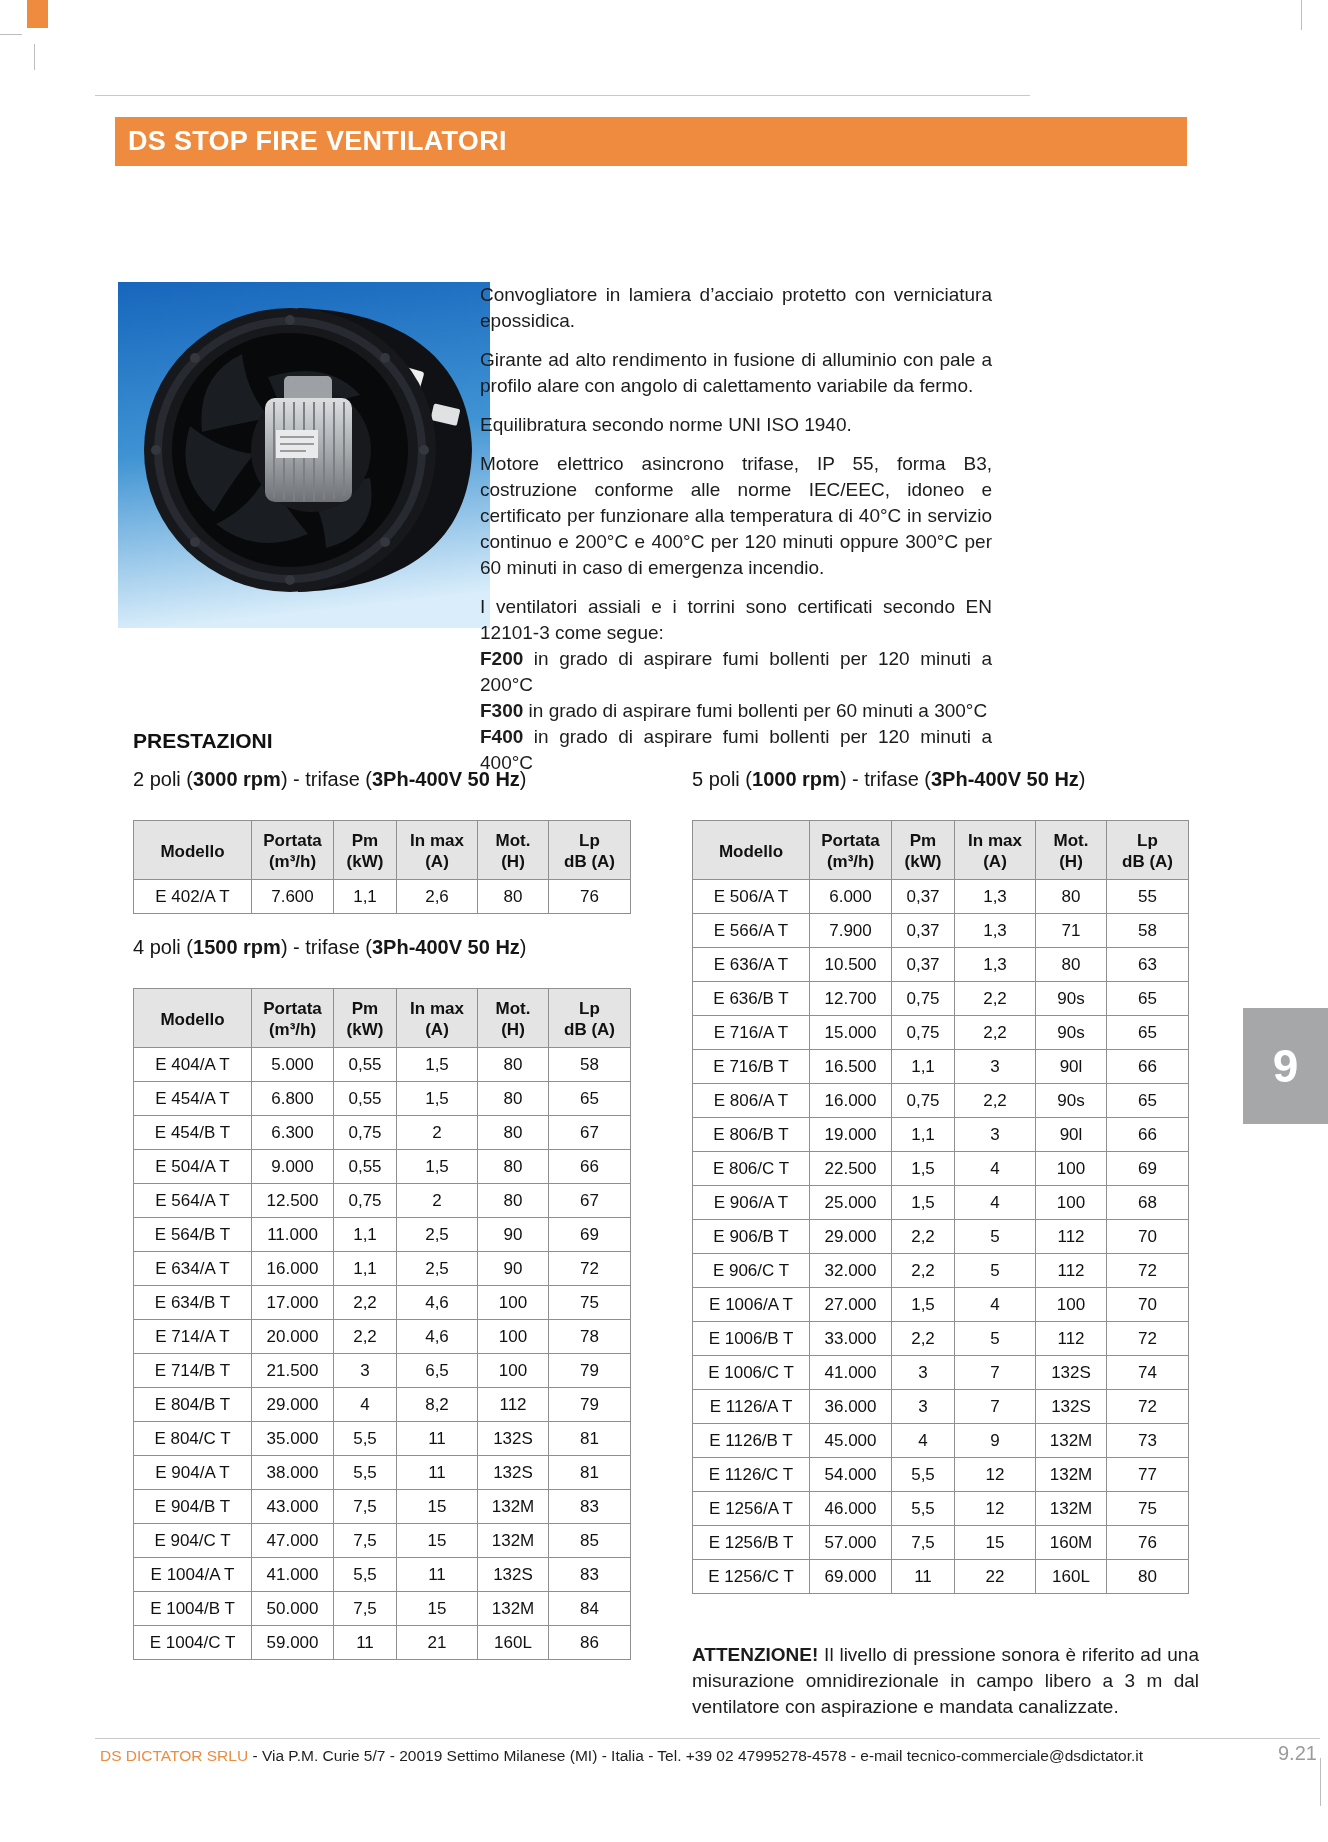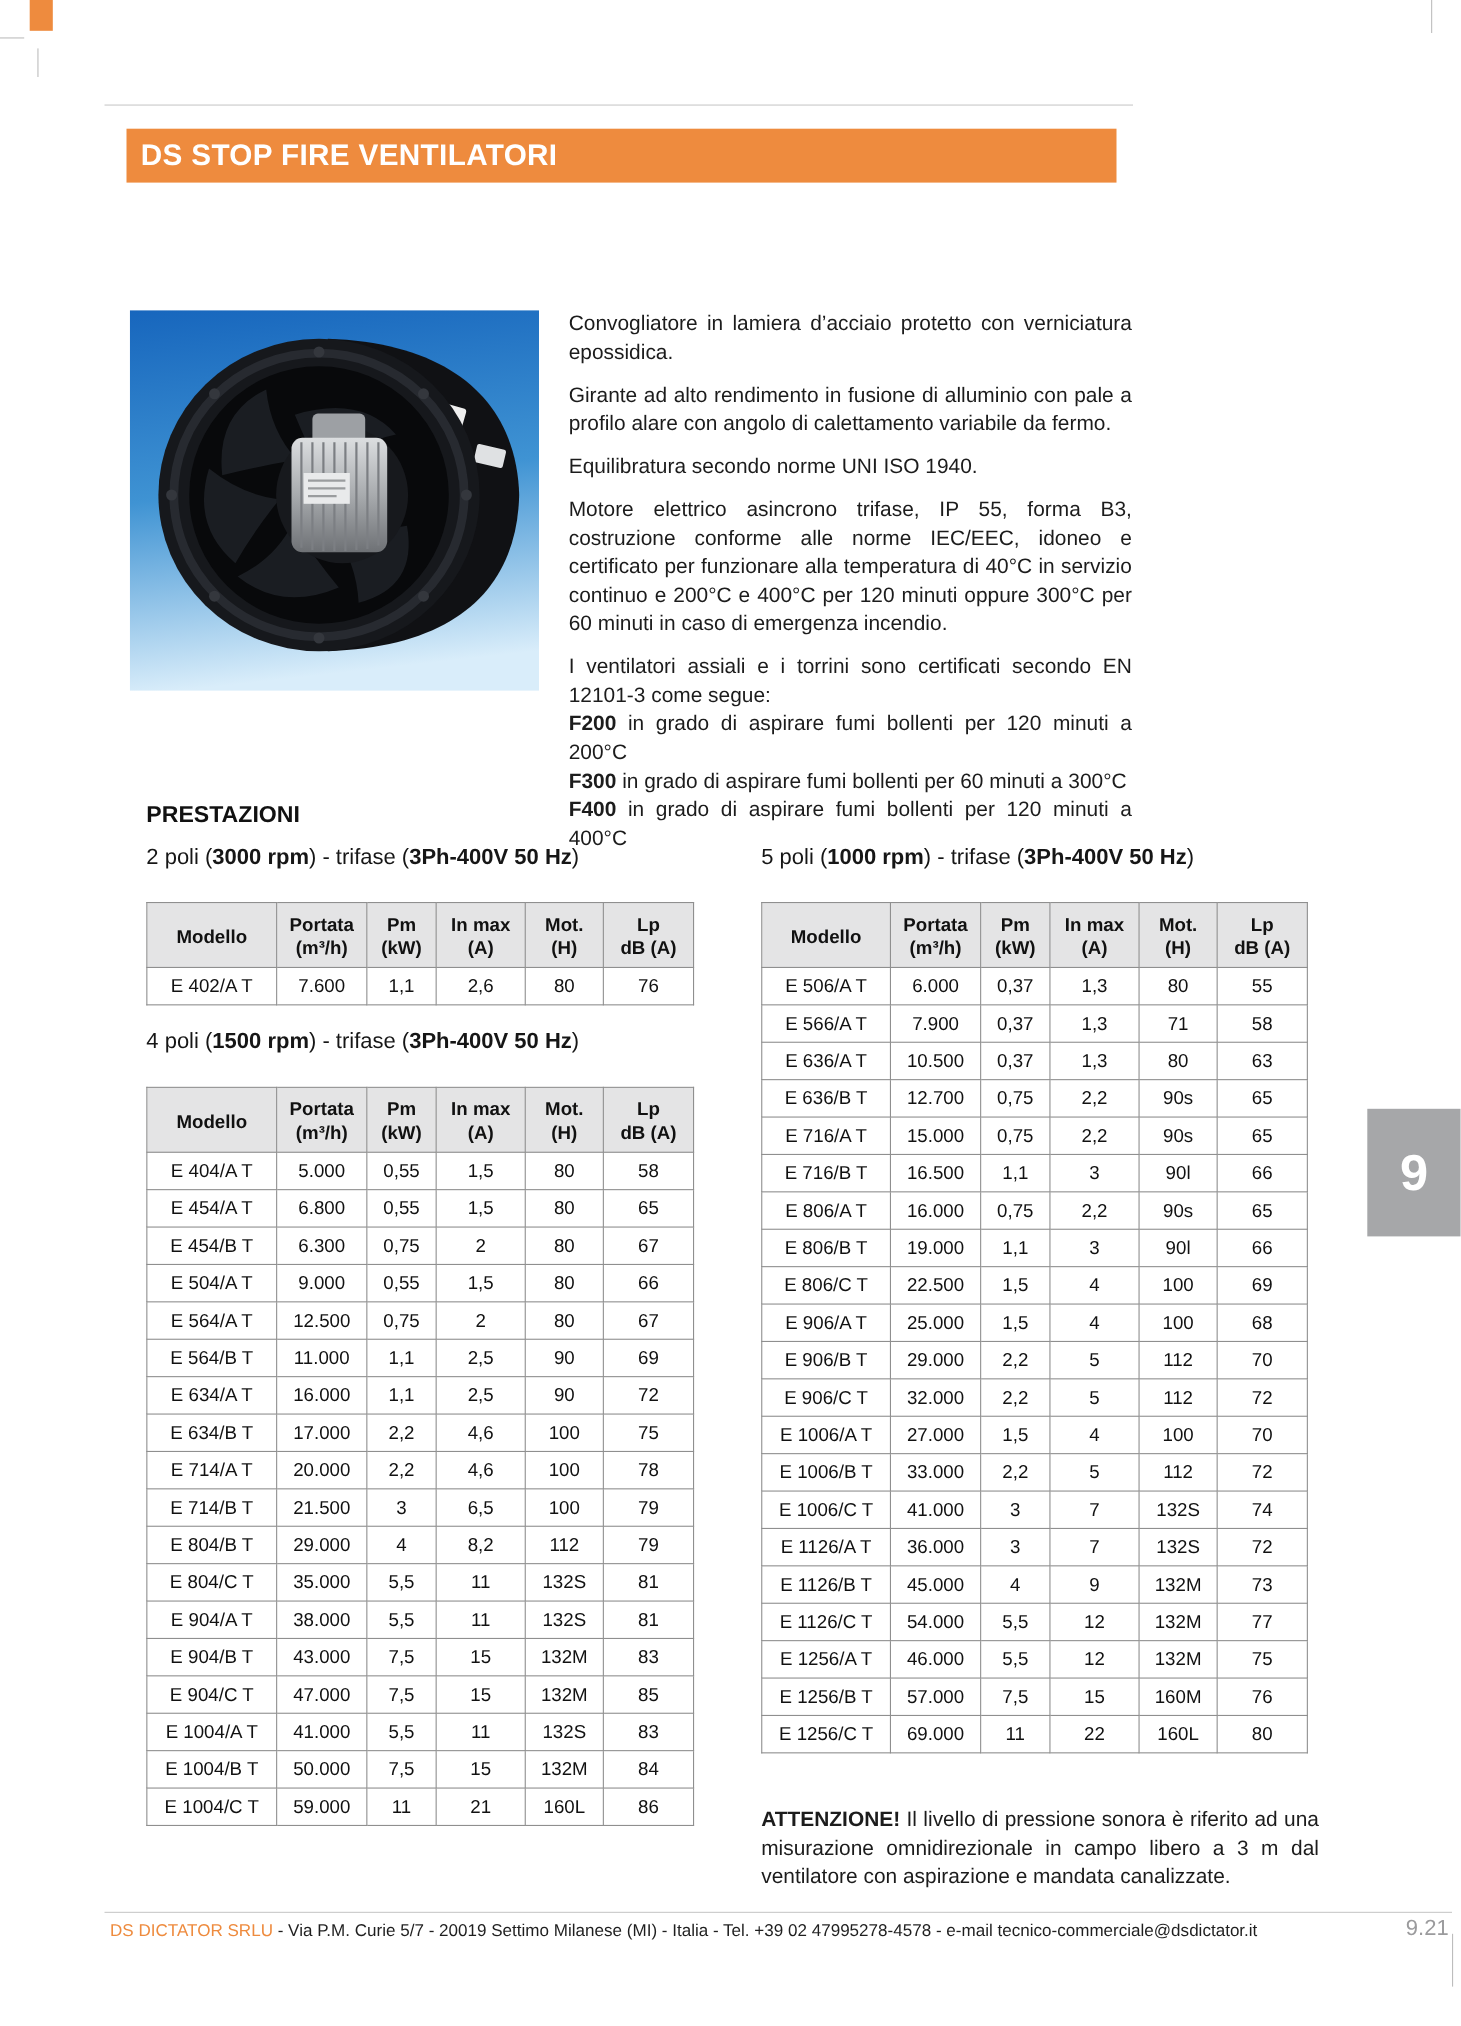--- a/index.html
+++ b/index.html
@@ -5,31 +5,31 @@
   * { margin:0; padding:0; box-sizing:border-box; }
   html,body { background:#ffffff; }
   body { font-family:"Liberation Sans", sans-serif; color:#1a1a1a; }
   .page { position:relative; width:1328px; height:1842px; background:#ffffff; overflow:hidden; }
 
   .crop { position:absolute; background:#bdbdbd; }
   .corner-square { position:absolute; left:27px; top:0; width:21px; height:28px; background:#EE8B3E; }
 
   .top-rule { position:absolute; left:95px; top:95px; width:935px; height:1px; background:#c9c9c9; }
 
-  .header-bar { position:absolute; left:115px; top:117px; width:900px; height:49px;
+  .header-bar { position:absolute; left:115px; top:117px; width:1072px; height:49px;
     background:#EE8B3E; display:flex; align-items:center; padding-left:13px; }
   .header-bar span { color:#ffffff; font-weight:bold; font-size:27px; letter-spacing:0.3px; }
 
   .subtitle { position:absolute; left:118px; top:174px; width:897px;
     font-size:24px; font-weight:bold; line-height:31px; text-align:justify; color:#151515; }
 
   .figure { position:absolute; left:118px; top:282px; width:372px; height:346px; }
   .figure svg { display:block; width:100%; height:100%; }
 
-  .desc { position:absolute; left:517px; top:282px; width:512px; font-size:19px;
+  .desc { position:absolute; left:480px; top:282px; width:512px; font-size:19px;
     line-height:26px; color:#1c1c1c; text-align:justify; }
   .desc p { margin-bottom:13px; }
   .desc p.tight { margin-bottom:0; }
   .certs div { line-height:26px; }
   .certs b { font-weight:bold; }
 
   .prestazioni { position:absolute; left:133px; top:729px; font-size:21px; font-weight:bold; color:#111; }
 
   .tcaption { position:absolute; font-size:20px; color:#161616; }
   .tcaption b { font-weight:bold; }

